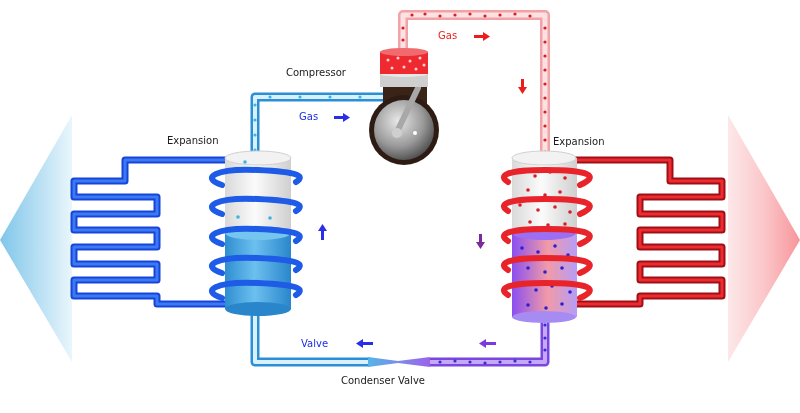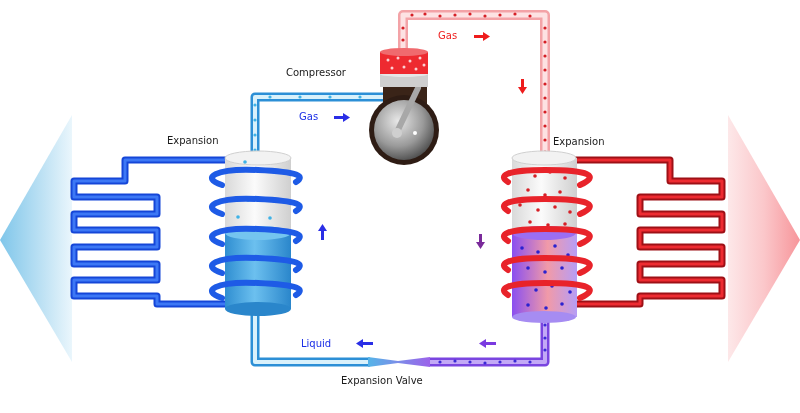--- a/index.html
+++ b/index.html
@@ -250,17 +250,17 @@
   <g>
     <rect x="486" y="342" width="10" height="3" fill="#7a3ae0"></rect>
     <polygon points="486,339 479,343.5 486,348" fill="#7a3ae0"></polygon>
   </g>
 </svg>
 
   
   <div class="lbl lbl-black" style="left:286px;top:65px;">Compressor</div>
   <div class="lbl lbl-black" style="left:167px;top:133px;">Expansion</div>
   <div class="lbl lbl-black" style="left:553px;top:134px;">Expansion</div>
-  <div class="lbl lbl-black" style="left:341px;top:373px;">Expansion Valve</div>
+  <div class="lbl lbl-black" style="left:341px;top:373px;">Condenser Valve</div>
   <div class="lbl lbl-blue" style="left:299px;top:109px;">Gas</div>
   <div class="lbl lbl-red" style="left:438px;top:28px;">Gas</div>
-  <div class="lbl lbl-blue" style="left:301px;top:336px;">Liquid</div>
+  <div class="lbl lbl-blue" style="left:301px;top:336px;">Valve</div>
 </div>
 
 </body></html>

